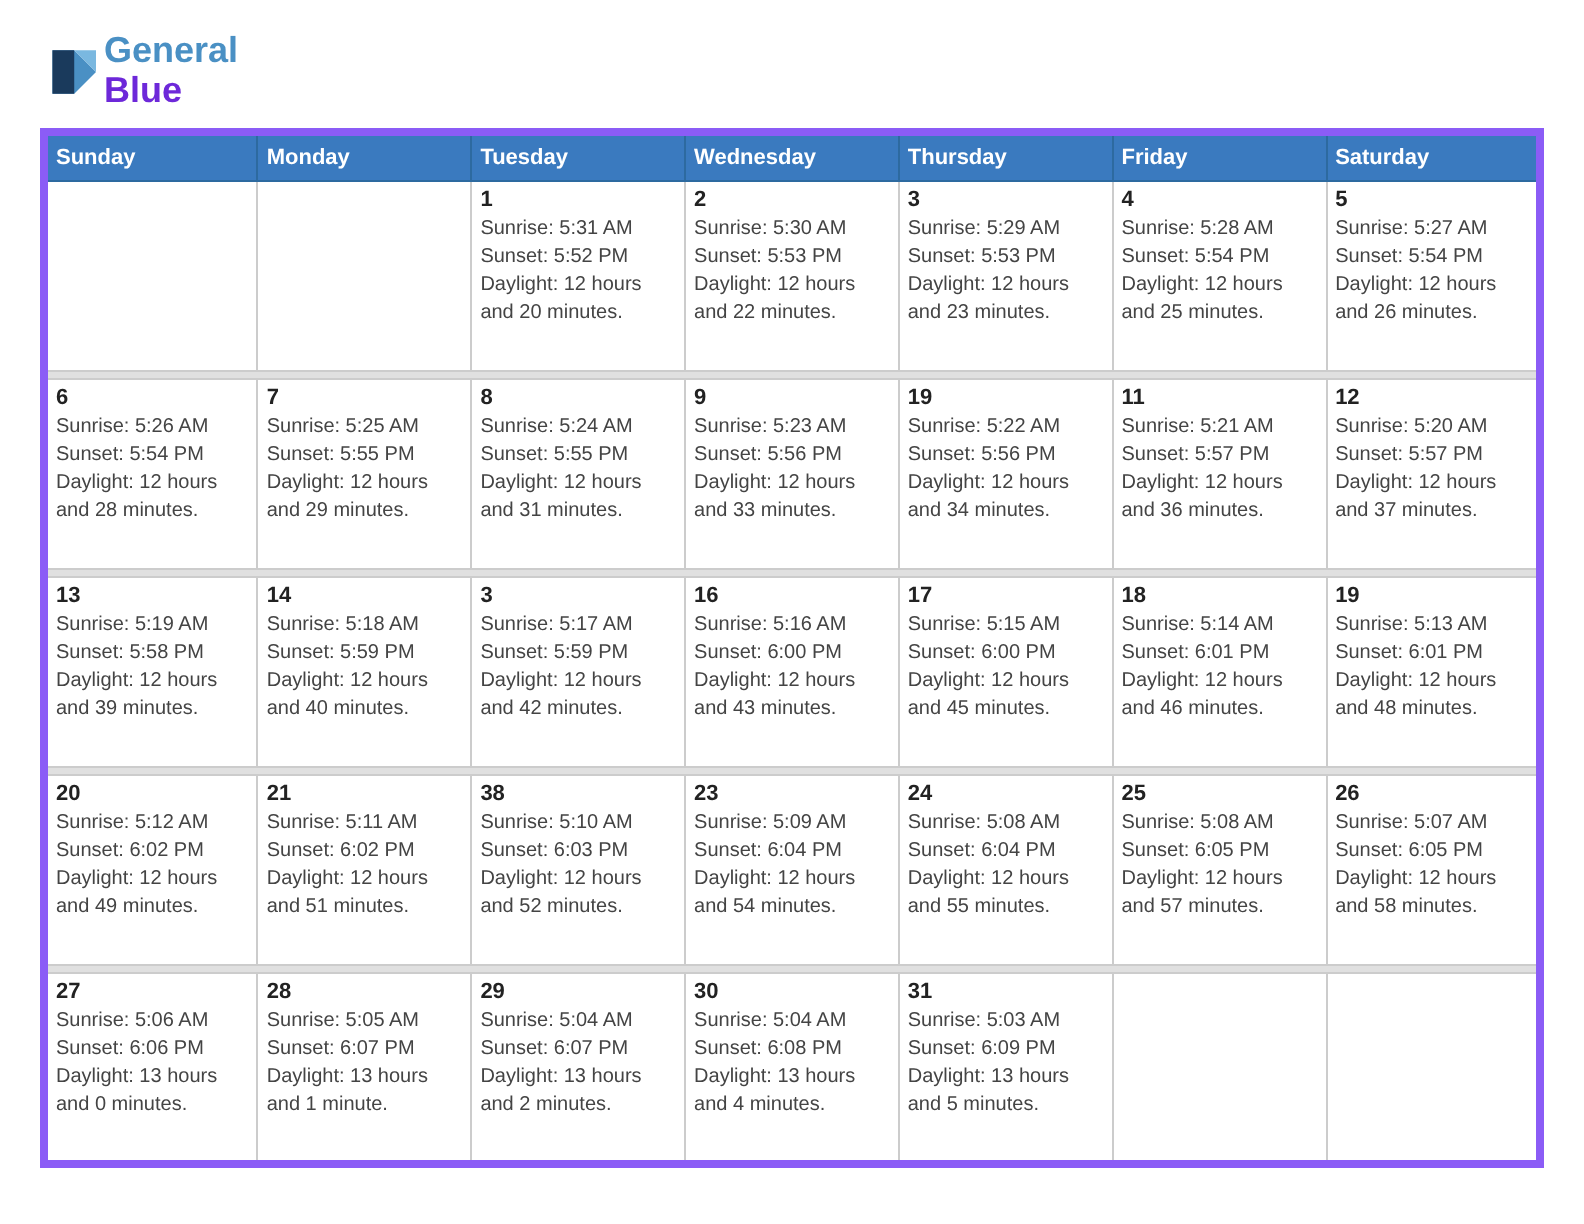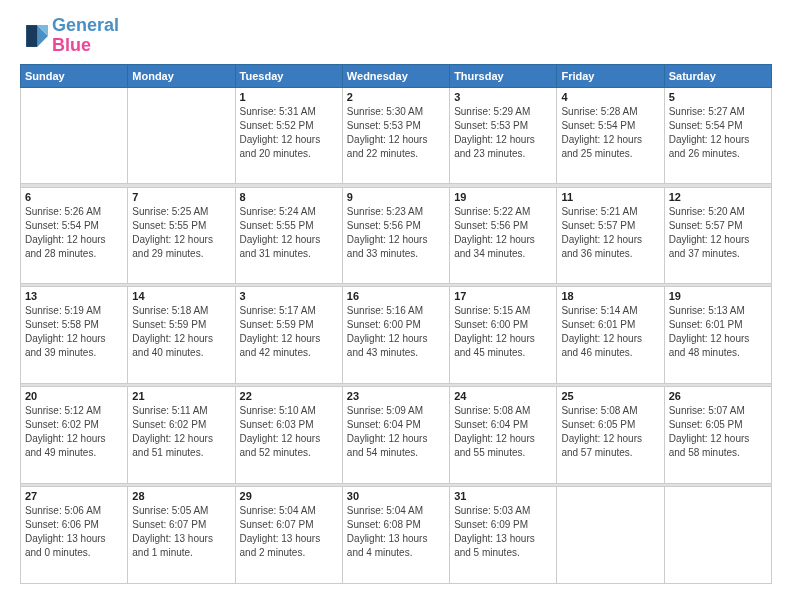--- a/index.html
+++ b/index.html
@@ -50,21 +50,21 @@
       color: #1a3a5c;
       line-height: 1.1;
     }
     .subtitle {
       font-size: 14px;
       color: #444;
       margin-top: 2px;
     }
     .calendar {
       flex: 1;
-      border: 1px solid #8b5cf6;
+      border: 4px solid #8b5cf6;
       border-collapse: collapse;
       width: 100%;
       table-layout: fixed;
     }
     .calendar th {
       background: #3a7abf;
       color: #fff;
       font-size: 11px;
       font-weight: bold;
       padding: 5px 4px;
@@ -109,21 +109,21 @@
 <div class="page">
   <div class="header">
     <div class="logo">
       <svg class="logo-icon" viewBox="0 0 36 36">
         <polygon points="22,4 36,18 22,32 8,32 8,4" fill="#4a90c4"></polygon>
         <polygon points="8,4 22,4 22,32 8,32" fill="#1a3a5c"></polygon>
         <polygon points="22,4 36,4 36,18" fill="#7ab8e0"></polygon>
       </svg>
       <div class="logo-text">
         <div><span>General</span></div>
-        <div><span style="color:#ec4899">Blue</span></div>
+        <div><span style="color:#6d28d9">Blue</span></div>
       </div>
     </div>
   </div>
 
   <table class="calendar">
     <thead>
       <tr>
         <th>Sunday</th>
         <th>Monday</th>
         <th>Tuesday</th>
@@ -230,21 +230,21 @@
         <tr class="data-row">
           <td>
             <span class="day-num">20</span>
             <div class="day-info">Sunrise: 5:12 AM<br>Sunset: 6:02 PM<br>Daylight: 12 hours and 49 minutes.</div>
           </td>
           <td>
             <span class="day-num">21</span>
             <div class="day-info">Sunrise: 5:11 AM<br>Sunset: 6:02 PM<br>Daylight: 12 hours and 51 minutes.</div>
           </td>
           <td>
-            <span class="day-num">22</span>
+            <span class="day-num">38</span>
             <div class="day-info">Sunrise: 5:10 AM<br>Sunset: 6:03 PM<br>Daylight: 12 hours and 52 minutes.</div>
           </td>
           <td>
             <span class="day-num">23</span>
             <div class="day-info">Sunrise: 5:09 AM<br>Sunset: 6:04 PM<br>Daylight: 12 hours and 54 minutes.</div>
           </td>
           <td>
             <span class="day-num">24</span>
             <div class="day-info">Sunrise: 5:08 AM<br>Sunset: 6:04 PM<br>Daylight: 12 hours and 55 minutes.</div>
           </td>

